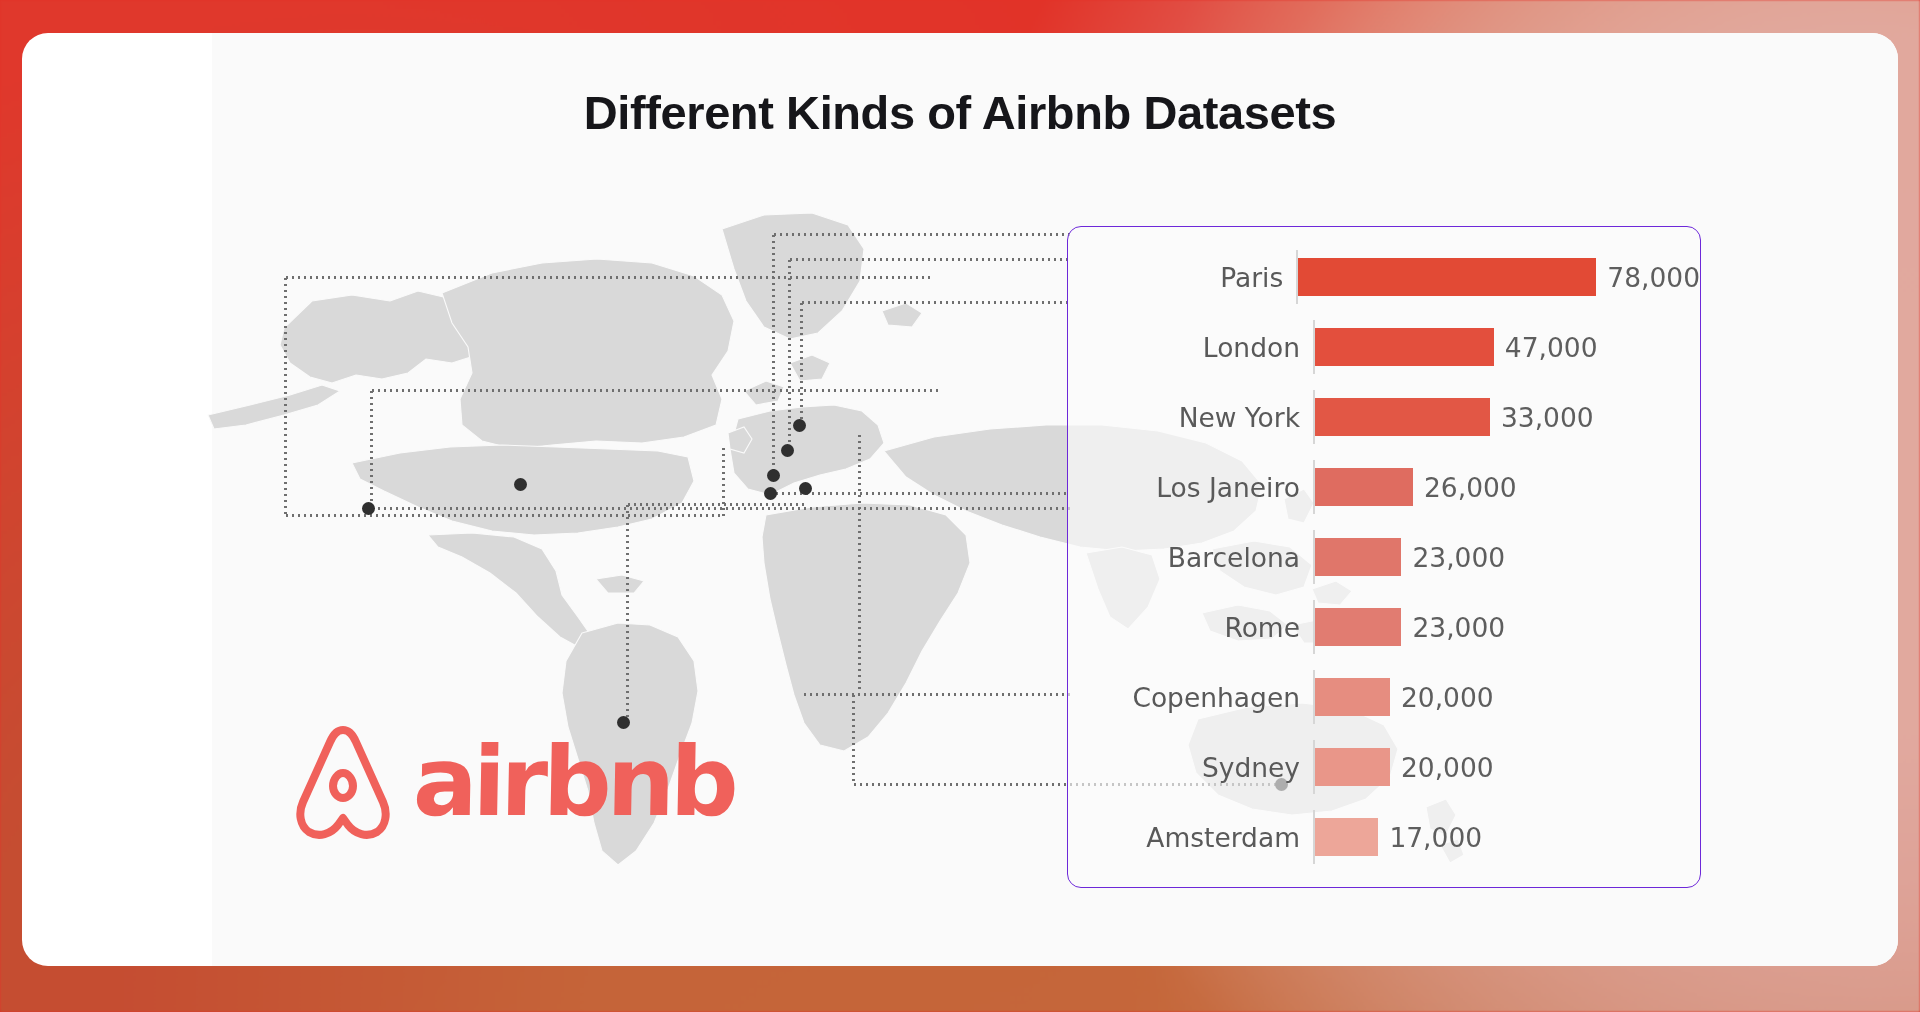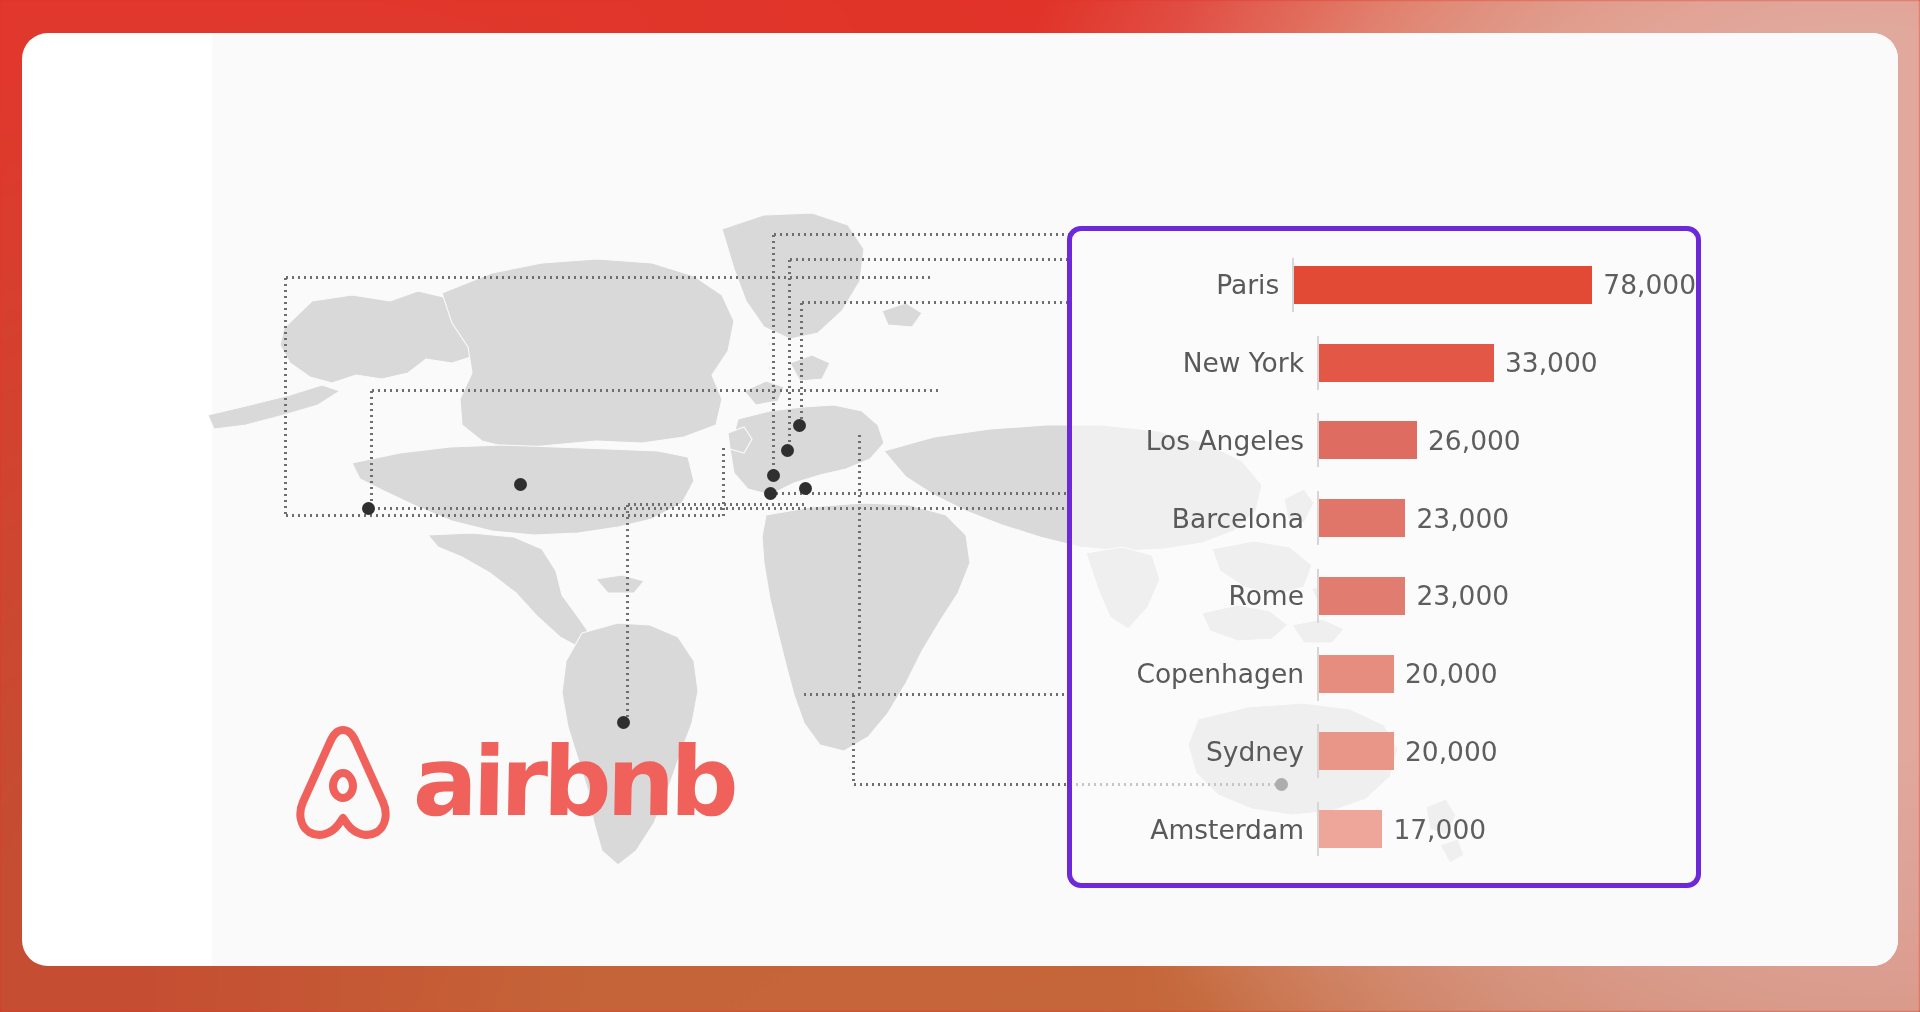--- a/index.html
+++ b/index.html
@@ -90,21 +90,21 @@
     letter-spacing:-5px; line-height:.8;
     transform:skewX(-1deg);
     font-family:"DejaVu Sans", sans-serif;
   }
 
   
   #chart-panel {
     position:absolute;
     left:1045px; top:193px; width:634px; height:662px;
     background:rgba(252,252,252,.62);
-    border:5px solid #6d28d9;
+    border:1px solid #6d28d9;
     border-radius:14px;
   }
   #chart-rows {
     position:absolute; left:0; top:15px; right:0; bottom:15px;
     display:flex; flex-direction:column;
   }
   .row {
     flex:1 1 0; display:flex; align-items:center; min-height:0;
   }
   .row-label {
@@ -208,20 +208,21 @@
     <div class="citydot" style="left:492px; top:445px;"></div>
     <div class="citydot" style="left:745px; top:436px;"></div>
     <div class="citydot" style="left:759px; top:411px;"></div>
     <div class="citydot" style="left:771px; top:386px;"></div>
     <div class="citydot" style="left:742px; top:454px;"></div>
     <div class="citydot" style="left:777px; top:449px;"></div>
     <div class="citydot" style="left:595px; top:683px;"></div>
     <div class="citydot" style="left:1253px; top:745px;"></div>
   </div>
 
+  <div id="title">Different Kinds of Airbnb Datasets</div>
 
   <div id="logo">
     <span>
       <svg width="112" height="118" viewBox="0 0 112 118" fill="none" xmlns="http://www.w3.org/2000/svg">
         <path d="M56 7 C62 7 66 12 69 19 L96 79 C101 90 99 103 90 109 C80 115 68 111 61 102 L56 95 L51 102 C44 111 32 115 22 109 C13 103 11 90 16 79 L43 19 C46 12 50 7 56 7 Z" stroke="#f0615b" stroke-width="8" stroke-linejoin="round" fill="none"></path>
         <path d="M56 50 C61 50 66 56 66 63 C66 70 61 75 56 75 C51 75 46 70 46 63 C46 56 51 50 56 50 Z" stroke="#f0615b" stroke-width="8" fill="none"></path>
       </svg>
     </span>
     <span id="logo-word">airbnb</span>
   </div>
@@ -230,29 +231,37 @@
     <div id="chart-rows">
         <div class="row">
           <div class="row-label">Paris</div>
           <div class="bar-area">
             <div class="axis" style="background: rgb(214, 214, 214);"></div>
             <div class="bar" style="width: 300px; background: rgb(226, 74, 53);"></div>
             <div class="row-value">78,000</div>
           </div>
         </div>
         <div class="row">
+          <div class="row-label">London</div>
+          <div class="bar-area">
+            <div class="axis" style="background: rgb(214, 214, 214);"></div>
+            <div class="bar" style="width: 180.769px; background: rgb(227, 79, 61);"></div>
+            <div class="row-value">47,000</div>
+          </div>
+        </div>
+        <div class="row">
           <div class="row-label">New York</div>
           <div class="bar-area">
             <div class="axis" style="background: rgb(214, 214, 214);"></div>
             <div class="bar" style="width: 176.923px; background: rgb(226, 87, 69);"></div>
             <div class="row-value">33,000</div>
           </div>
         </div>
         <div class="row">
-          <div class="row-label">Los Angeles</div>
+          <div class="row-label">Los Janeiro</div>
           <div class="bar-area">
             <div class="axis" style="background: rgb(214, 214, 214);"></div>
             <div class="bar" style="width: 100px; background: rgb(223, 108, 96);"></div>
             <div class="row-value">26,000</div>
           </div>
         </div>
         <div class="row">
           <div class="row-label">Barcelona</div>
           <div class="bar-area">
             <div class="axis" style="background: rgb(214, 214, 214);"></div>

